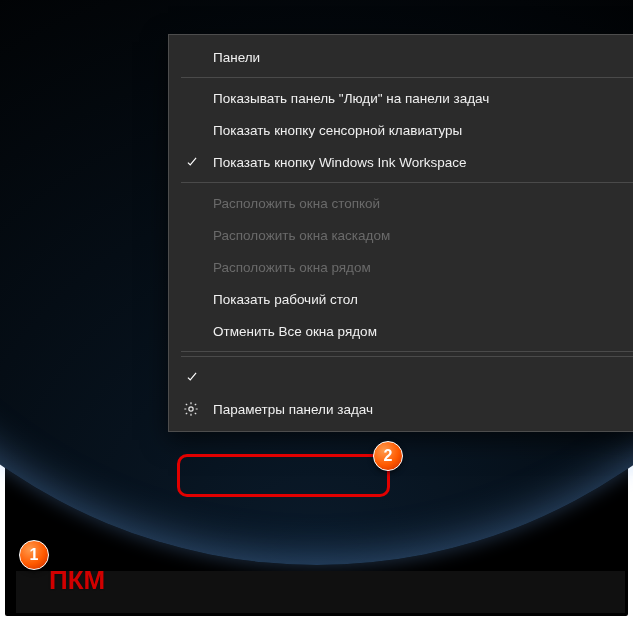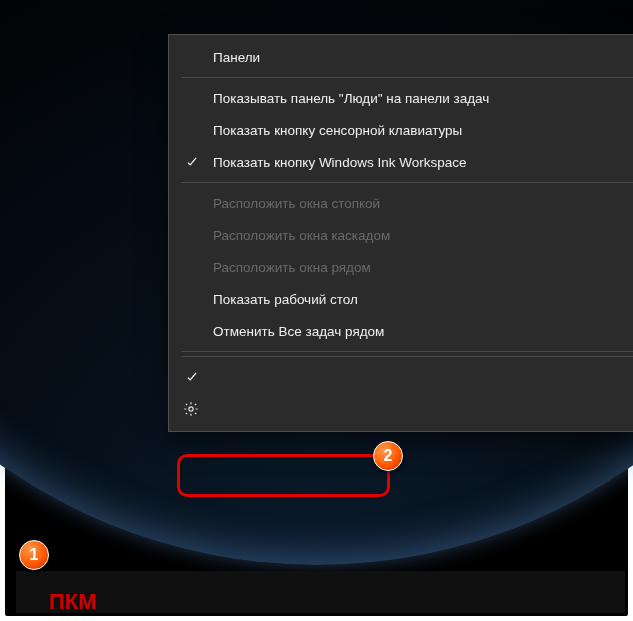--- a/index.html
+++ b/index.html
@@ -98,23 +98,22 @@
     font-size: 16px;
     line-height: 28px;
     text-align: center;
     font-family: Arial, sans-serif;
   }
   .pkm-label {
     position: absolute;
     color: #d10000;
     font-family: Arial, sans-serif;
     font-weight: 700;
-    font-size: 22px;
+    font-size: 26px;
     text-shadow: 0 0 2px rgba(0,0,0,0.4);
-    margin-top: 24px;
   }
 </style>
 </head>
 <body>
 
 <div class="frame">
   <div class="planet"></div>
 
   <div class="taskbar"></div>
 
@@ -156,39 +155,40 @@
       <span>Расположить окна каскадом</span>
     </div>
     <div class="menu-item disabled">
       <span>Расположить окна рядом</span>
     </div>
 
     <div class="menu-item">
       <span>Показать рабочий стол</span>
     </div>
     <div class="menu-item">
-      <span>Отменить Все задач рядом</span>
+      <span>Отменить Все окна рядом</span>
     </div>
 
     <div class="menu-sep"></div>
 
 
     <div class="menu-sep"></div>
 
     <div class="menu-item">
       <svg class="check" viewBox="0 0 24 24">
           <path d="M5 13l4 4 10-12" fill="none" stroke="currentColor" stroke-width="2"></path>
         </svg>
     </div>
 
     <div class="menu-item">
       <svg class="gear" viewBox="0 0 24 24">
         <circle cx="12" cy="12" r="3.2" fill="none" stroke="currentColor" stroke-width="1.8"></circle>
         <path d="M12 2v3M12 19v3M4.2 4.2l2.1 2.1M17.7 17.7l2.1 2.1M2 12h3M19 12h3M4.2 19.8l2.1-2.1M17.7 6.3l2.1-2.1" stroke="currentColor" stroke-width="1.8"></path>
       </svg>
+      <span>Параметры панели задач</span>
     </div>
 
   </div>
 
   <div class="highlight-box" style="left:172px; top:449px; width:213px; height:43px;"></div>
 
   <div class="step-badge" style="left:368px; top:436px;">2</div>
 
   <div class="step-badge" style="left:14px; top:535px;">1</div>
 

